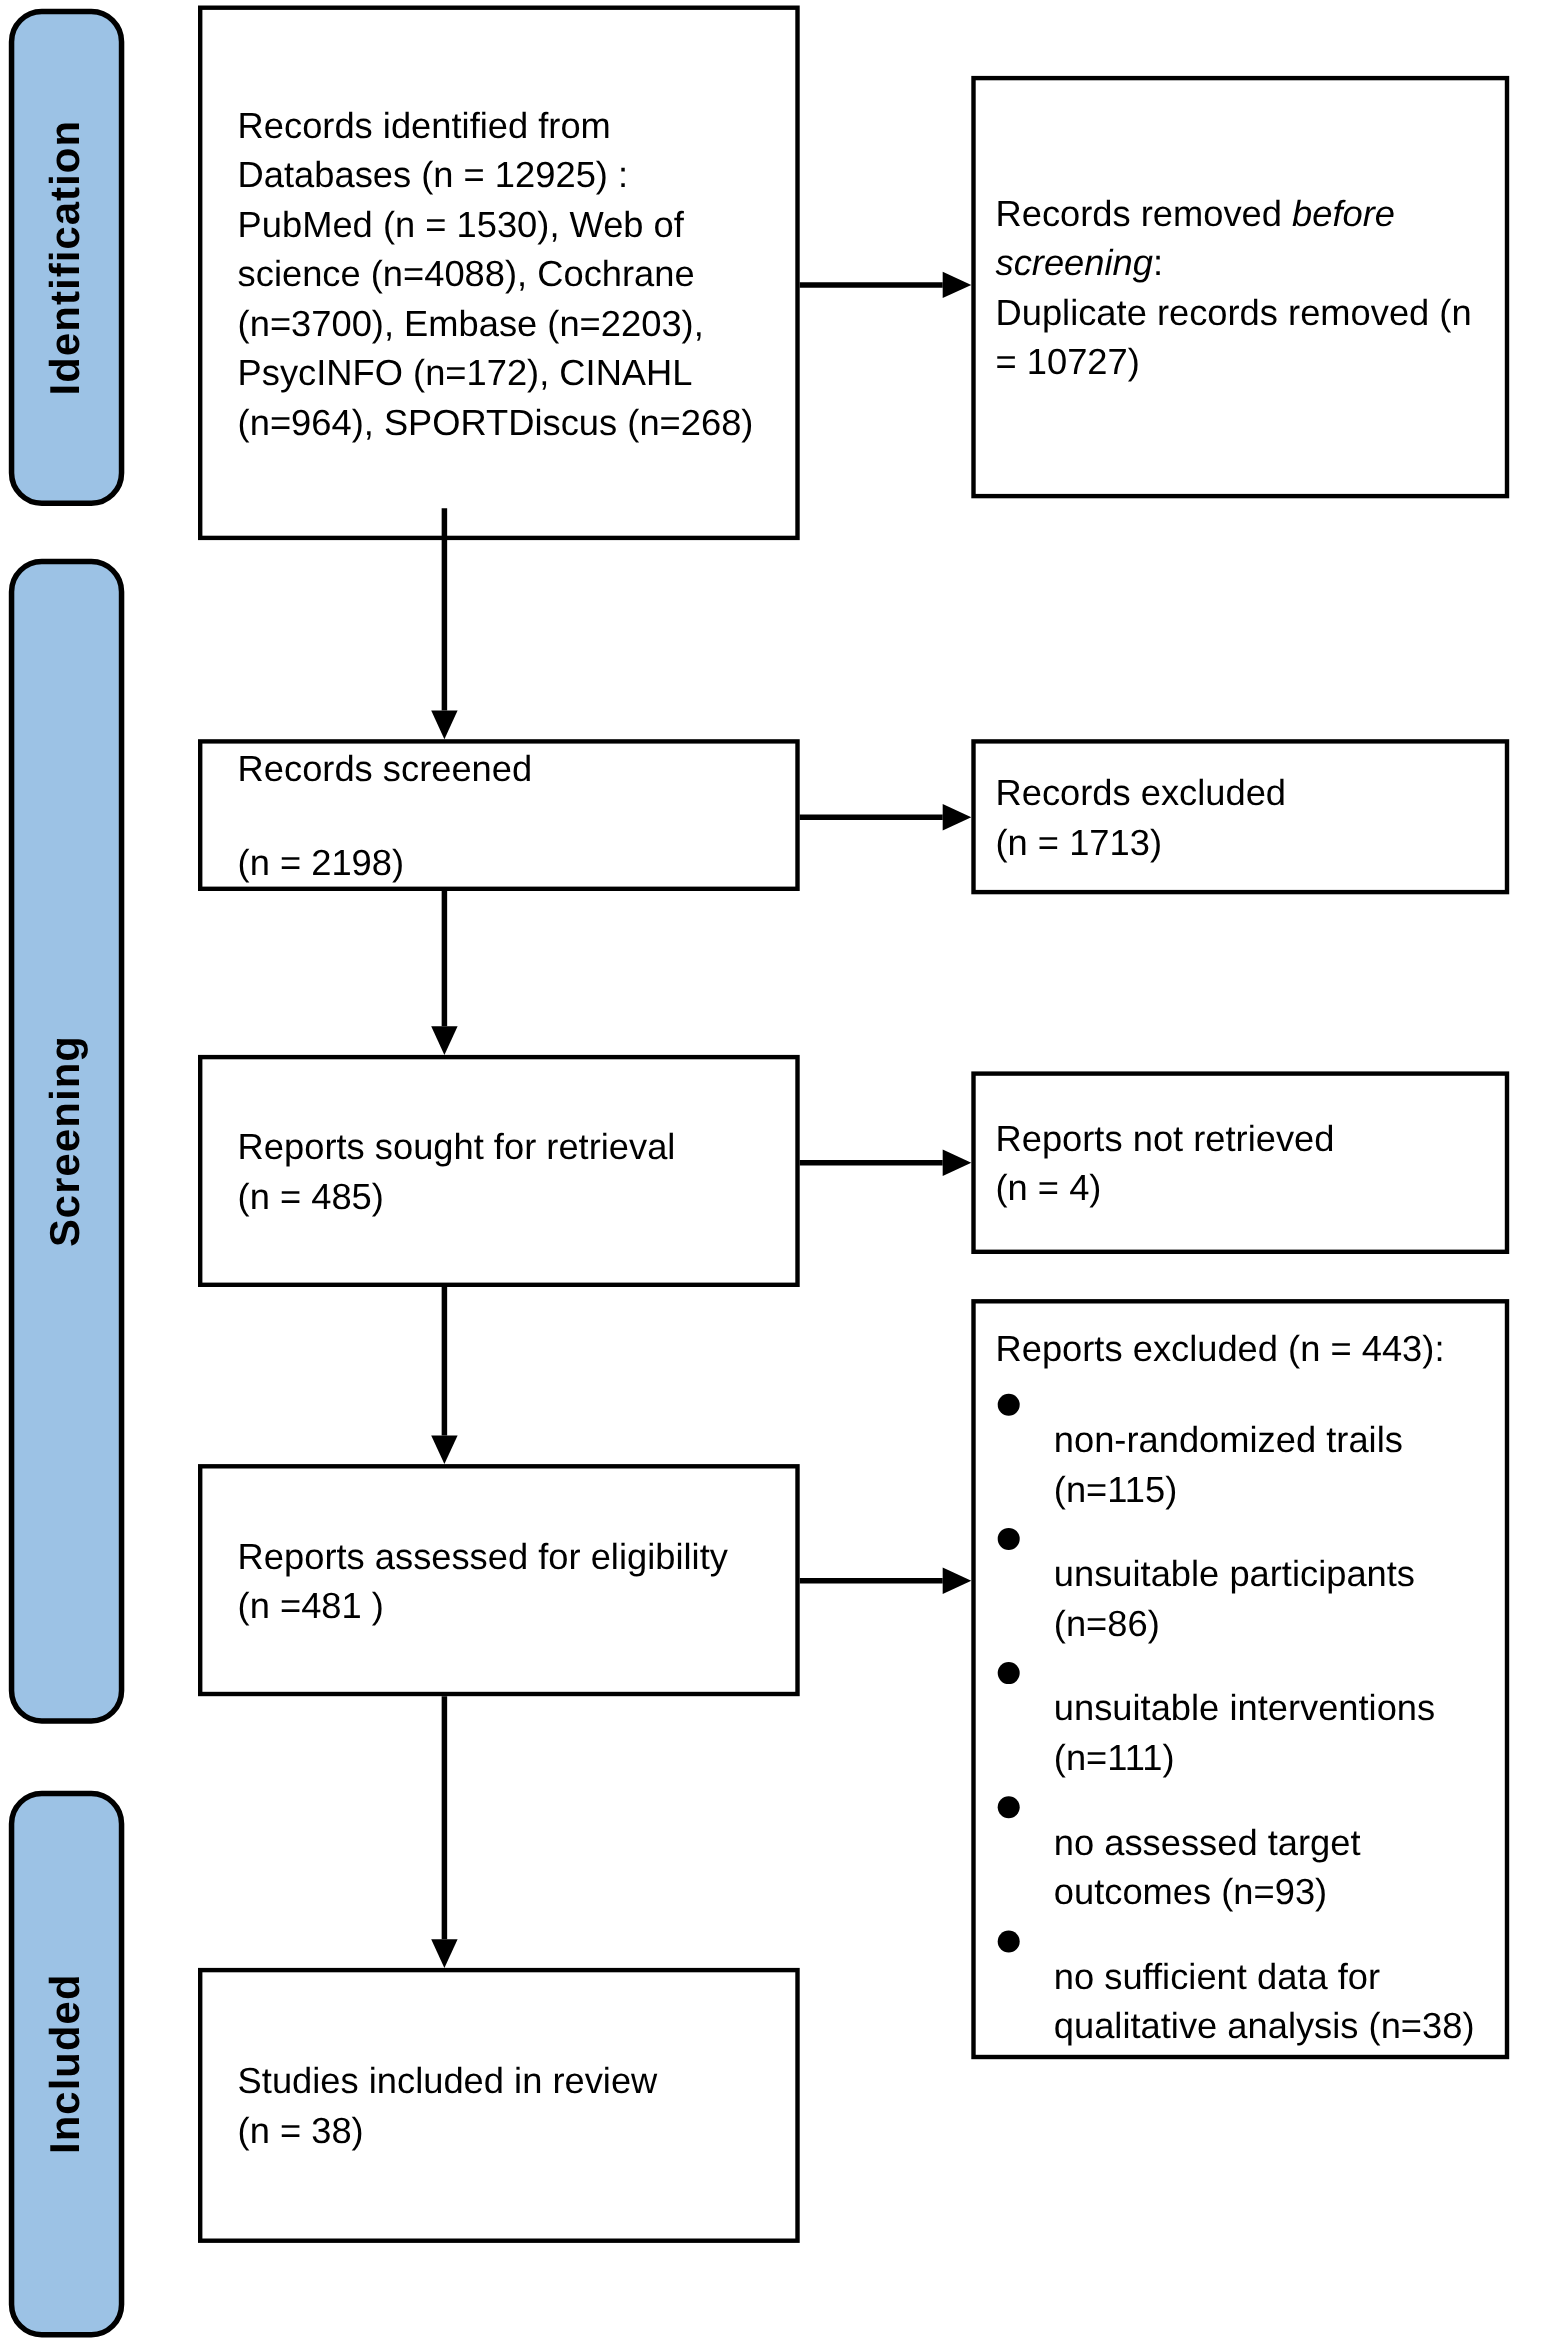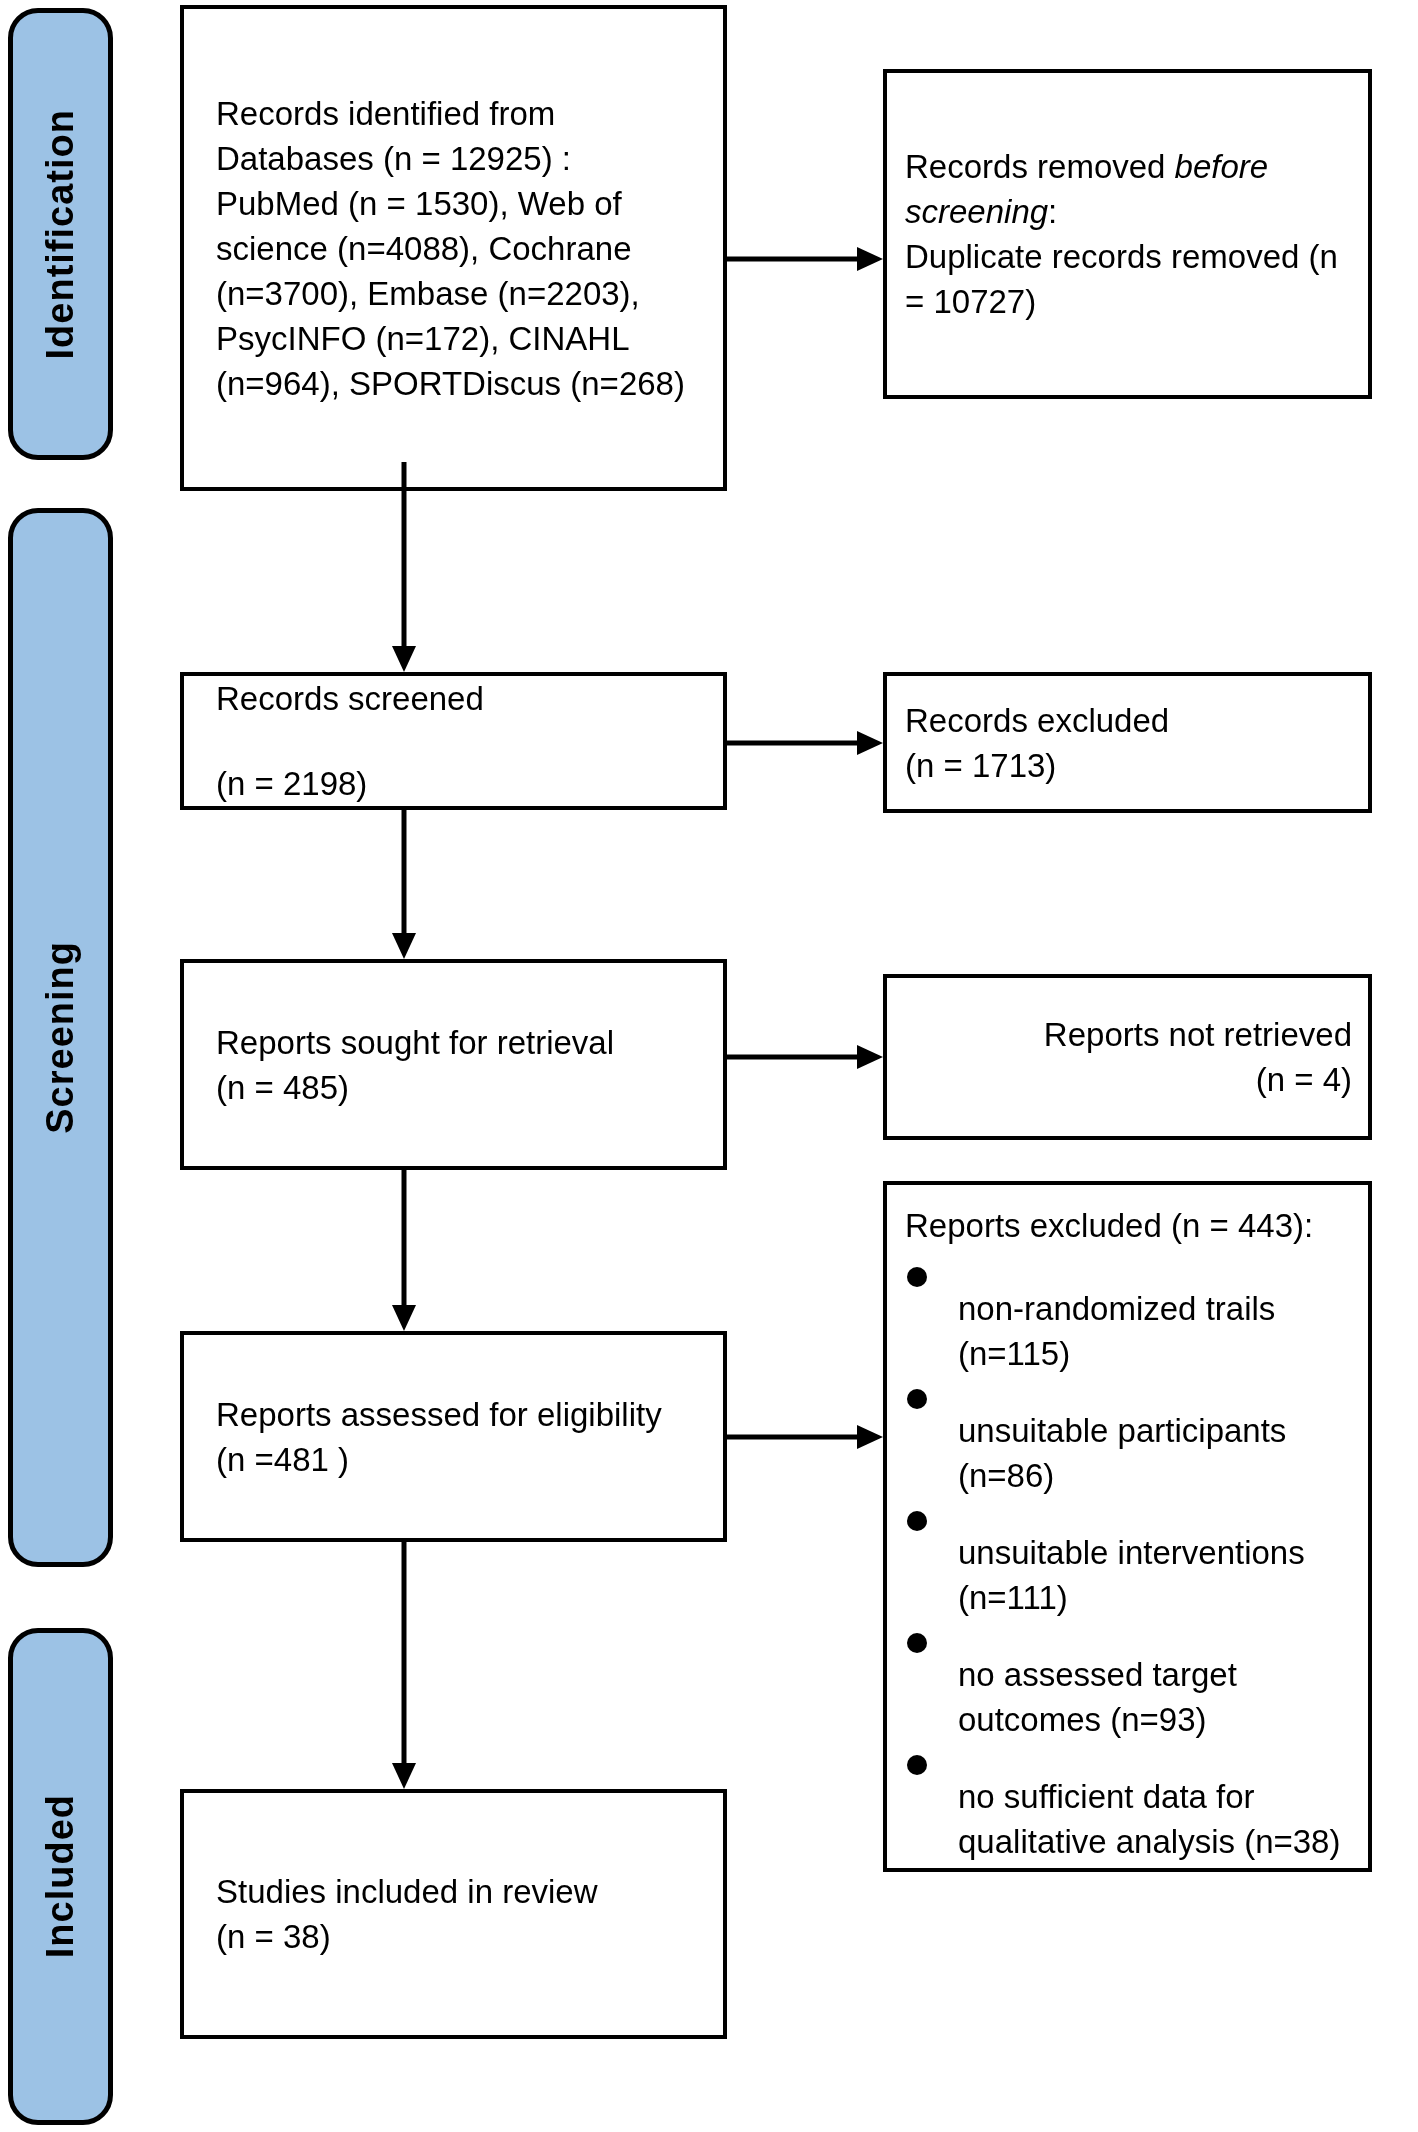--- a/index.html
+++ b/index.html
@@ -105,33 +105,33 @@
   <div class="flow-box left-col" style="left:180px; top:1331px; width:547px; height:211px;">
     <div>Reports assessed for eligibility</div>
     <div>(n =481 )</div>
   </div>
 
   <div class="flow-box left-col" style="left:180px; top:1789px; width:547px; height:250px;">
     <div>Studies included in review</div>
     <div>(n = 38)</div>
   </div>
 
-  <div class="flow-box right-col" style="left:883px; top:69px; width:489px; height:330px;">
+  <div class="flow-box right-col" style="left:883px; top:69px; width:489px; height:384px;">
     <div>
       <span>Records removed </span><span class="italic">before screening</span><span>:</span>
     </div>
     <div>Duplicate records removed (n = 10727)</div>
   </div>
 
   <div class="flow-box right-col" style="left:883px; top:672px; width:489px; height:141px;">
     <div>Records excluded</div>
     <div>(n = 1713)</div>
   </div>
 
-  <div class="flow-box right-col" style="left:883px; top:974px; width:489px; height:166px;align-items:flex-end;">
+  <div class="flow-box right-col" style="left:883px; top:974px; width:489px; height:166px;">
     <div>Reports not retrieved</div>
     <div>(n = 4)</div>
   </div>
 
   <div class="flow-box right-col top-align" style="left:883px; top:1181px; width:489px; height:691px; padding-top:18px;">
     <div>Reports excluded (n = 443):</div>
     <div class="bullet-list">
       <div class="bullet-item">
         <span class="bullet-dot"></span>
         <span class="bullet-text">non-randomized trails (n=115)</span>

